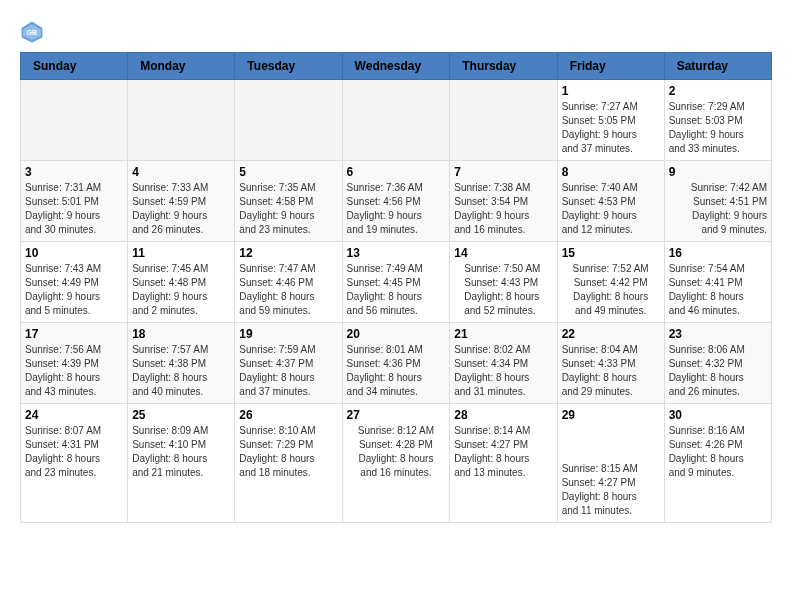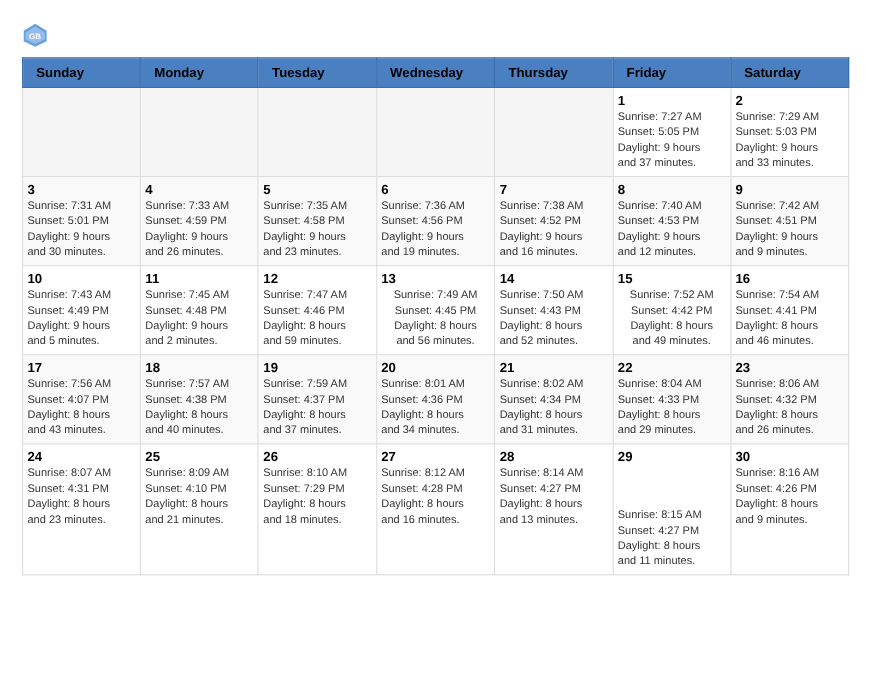--- a/index.html
+++ b/index.html
@@ -164,34 +164,34 @@
         <td>
           <div class="day-number">6</div>
           <div class="day-info" style="white-space: pre-line;">Sunrise: 7:36 AM
 Sunset: 4:56 PM
 Daylight: 9 hours
 and 19 minutes.</div>
         </td>
         <td>
           <div class="day-number">7</div>
           <div class="day-info" style="white-space: pre-line;">Sunrise: 7:38 AM
-Sunset: 4:52 PM
+Sunset: 3:54 PM
 Daylight: 9 hours
 and 16 minutes.</div>
         </td>
         <td>
           <div class="day-number">8</div>
           <div class="day-info" style="white-space: pre-line;">Sunrise: 7:40 AM
 Sunset: 4:53 PM
 Daylight: 9 hours
 and 12 minutes.</div>
         </td>
         <td>
           <div class="day-number">9</div>
-          <div class="day-info" style="white-space: pre-line;">Sunrise: 7:42 AM
+          <div class="day-info" style="white-space: pre-line; text-align: right;">Sunrise: 7:42 AM
 Sunset: 4:51 PM
 Daylight: 9 hours
 and 9 minutes.</div>
         </td>
       </tr>
       <tr>
         <td>
           <div class="day-number">10</div>
           <div class="day-info" style="white-space: pre-line;">Sunrise: 7:43 AM
 Sunset: 4:49 PM
@@ -207,28 +207,28 @@
         </td>
         <td>
           <div class="day-number">12</div>
           <div class="day-info" style="white-space: pre-line;">Sunrise: 7:47 AM
 Sunset: 4:46 PM
 Daylight: 8 hours
 and 59 minutes.</div>
         </td>
         <td>
           <div class="day-number">13</div>
-          <div class="day-info" style="white-space: pre-line; text-align: center;">Sunrise: 7:49 AM
+          <div class="day-info" style="white-space: pre-line;">Sunrise: 7:49 AM
 Sunset: 4:45 PM
 Daylight: 8 hours
 and 56 minutes.</div>
         </td>
         <td>
           <div class="day-number">14</div>
-          <div class="day-info" style="white-space: pre-line;">Sunrise: 7:50 AM
+          <div class="day-info" style="white-space: pre-line; margin-left: 10px;">Sunrise: 7:50 AM
 Sunset: 4:43 PM
 Daylight: 8 hours
 and 52 minutes.</div>
         </td>
         <td>
           <div class="day-number">15</div>
           <div class="day-info" style="white-space: pre-line; text-align: center;">Sunrise: 7:52 AM
 Sunset: 4:42 PM
 Daylight: 8 hours
 and 49 minutes.</div>
@@ -238,21 +238,21 @@
           <div class="day-info" style="white-space: pre-line;">Sunrise: 7:54 AM
 Sunset: 4:41 PM
 Daylight: 8 hours
 and 46 minutes.</div>
         </td>
       </tr>
       <tr>
         <td>
           <div class="day-number">17</div>
           <div class="day-info" style="white-space: pre-line;">Sunrise: 7:56 AM
-Sunset: 4:07 PM
+Sunset: 4:39 PM
 Daylight: 8 hours
 and 43 minutes.</div>
         </td>
         <td>
           <div class="day-number">18</div>
           <div class="day-info" style="white-space: pre-line;">Sunrise: 7:57 AM
 Sunset: 4:38 PM
 Daylight: 8 hours
 and 40 minutes.</div>
         </td>
@@ -309,21 +309,21 @@
         </td>
         <td>
           <div class="day-number">26</div>
           <div class="day-info" style="white-space: pre-line;">Sunrise: 8:10 AM
 Sunset: 7:29 PM
 Daylight: 8 hours
 and 18 minutes.</div>
         </td>
         <td>
           <div class="day-number">27</div>
-          <div class="day-info" style="white-space: pre-line;">Sunrise: 8:12 AM
+          <div class="day-info" style="white-space: pre-line; text-align: center;">Sunrise: 8:12 AM
 Sunset: 4:28 PM
 Daylight: 8 hours
 and 16 minutes.</div>
         </td>
         <td>
           <div class="day-number">28</div>
           <div class="day-info" style="white-space: pre-line;">Sunrise: 8:14 AM
 Sunset: 4:27 PM
 Daylight: 8 hours
 and 13 minutes.</div>

